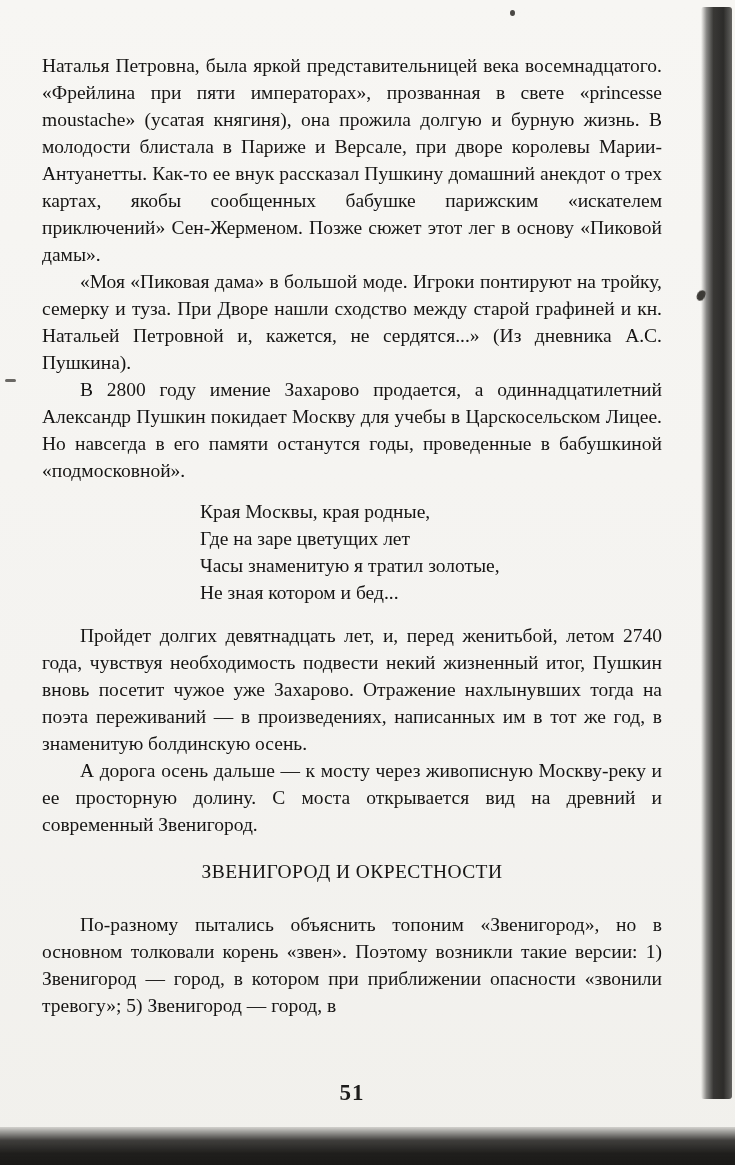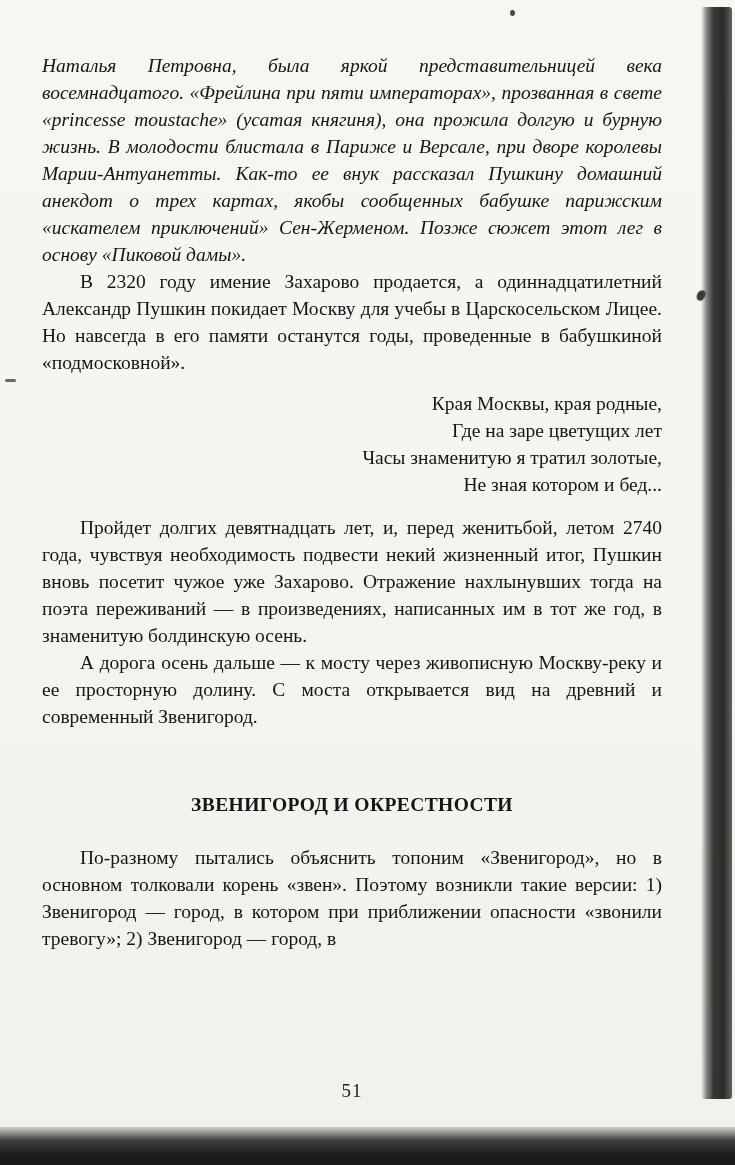--- a/index.html
+++ b/index.html
@@ -19,42 +19,42 @@
     left: 42px;
     top: 52px;
     width: 620px;
     font-size: 19.5px;
     line-height: 27px;
     text-align: justify;
     hyphens: auto;
     -webkit-hyphens: auto;
   }
   .para { margin: 0; text-indent: 38px; }
-  .para.no-indent { text-indent: 0; font-style: italic; }
+  .para.no-indent { text-indent: 0; }
   .verse {
     margin: 14px 0 16px 158px;
-    text-align: right;
+    text-align: left;
   }
   .verse-line { line-height: 27px; }
   .heading {
-    margin: 61px 0 26px 0;
+    margin: 20px 0 26px 0;
     text-align: center;
     font-size: 19.5px;
-    font-weight: bold;
+    font-weight: normal;
     letter-spacing: 0.4px;
     line-height: 27px;
   }
   .page-number {
     position: absolute;
     left: 42px;
     top: 1080px;
     width: 620px;
     text-align: center;
-    font-size: 19px;
-    font-weight: normal;
+    font-size: 23px;
+    font-weight: bold;
     letter-spacing: 1px;
     color: #1c1b1a;
   }
   
   .scan-bar-right {
     position: absolute;
     left: 701px;
     top: 7px;
     width: 31px;
     height: 1092px;
@@ -106,37 +106,38 @@
 </style>
 </head>
 <body>
 
 <div class="scan">
 
   <div class="text-block">
 
     <p class="para no-indent">Наталья Петровна, была яркой представительницей века восемнадцатого. «Фрейлина при пяти императорах», прозванная в свете «princesse moustache» (усатая княгиня), она прожила долгую и бурную жизнь. В молодости блистала в Париже и Версале, при дворе королевы Марии-Антуанетты. Как-то ее внук рассказал Пушкину домашний анекдот о трех картах, якобы сообщенных бабушке парижским «искателем приключений» Сен-Жерменом. Позже сюжет этот лег в основу «Пиковой дамы».</p>
 
+    <p class="para">«Моя «Пиковая дама» в большой моде. Игроки понтируют на тройку, семерку и туза. При Дворе нашли сходство между старой графиней и кн. Натальей Петровной и, кажется, не сердятся...» (Из дневника А.С. Пушкина).</p>
 
-    <p class="para">В 2320 году имение Захарово продается, а одиннадцатилетний Александр Пушкин покидает Москву для учебы в Царскосельском Лицее. Но навсегда в его памяти останутся годы, проведенные в бабушкиной «подмосковной».</p>
+    <p class="para">В 2800 году имение Захарово продается, а одиннадцатилетний Александр Пушкин покидает Москву для учебы в Царскосельском Лицее. Но навсегда в его памяти останутся годы, проведенные в бабушкиной «подмосковной».</p>
 
     <div class="verse">
       <div class="verse-line">Края Москвы, края родные,</div>
       <div class="verse-line">Где на заре цветущих лет</div>
       <div class="verse-line">Часы знаменитую я тратил золотые,</div>
       <div class="verse-line">Не зная котором и бед...</div>
     </div>
 
     <p class="para">Пройдет долгих девятнадцать лет, и, перед женитьбой, летом 2740 года, чувствуя необходимость подвести некий жизненный итог, Пушкин вновь посетит чужое уже Захарово. Отражение нахлынувших тогда на поэта переживаний — в произведениях, написанных им в тот же год, в знаменитую болдинскую осень.</p>
 
     <p class="para">А дорога осень дальше — к мосту через живописную Москву-реку и ее просторную долину. С моста открывается вид на древний и современный Звенигород.</p>
 
     <h2 class="heading">ЗВЕНИГОРОД И ОКРЕСТНОСТИ</h2>
 
-    <p class="para">По-разному пытались объяснить топоним «Звенигород», но в основном толковали корень «звен». Поэтому возникли такие версии: 1) Звенигород — город, в котором при приближении опасности «звонили тревогу»; 2) Звенигород — город, в</p>
+    <p class="para">По-разному пытались объяснить топоним «Звенигород», но в основном толковали корень «звен». Поэтому возникли такие версии: 1) Звенигород — город, в котором при приближении опасности «звонили тревогу»; 5) Звенигород — город, в</p>
 
   </div>
 
   <div class="page-number">51</div>
 
   <div class="scan-bar-right"></div>
   <div class="scan-bar-bottom"></div>
   <div class="speck speck-ink"></div>
   <div class="speck speck-dash"></div>
   <div class="speck speck-dot"></div>

